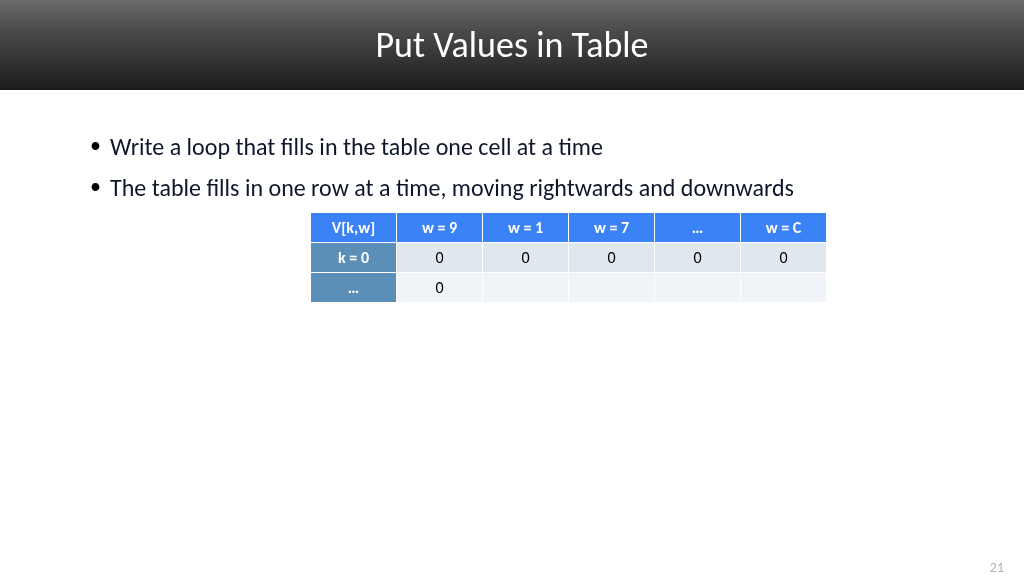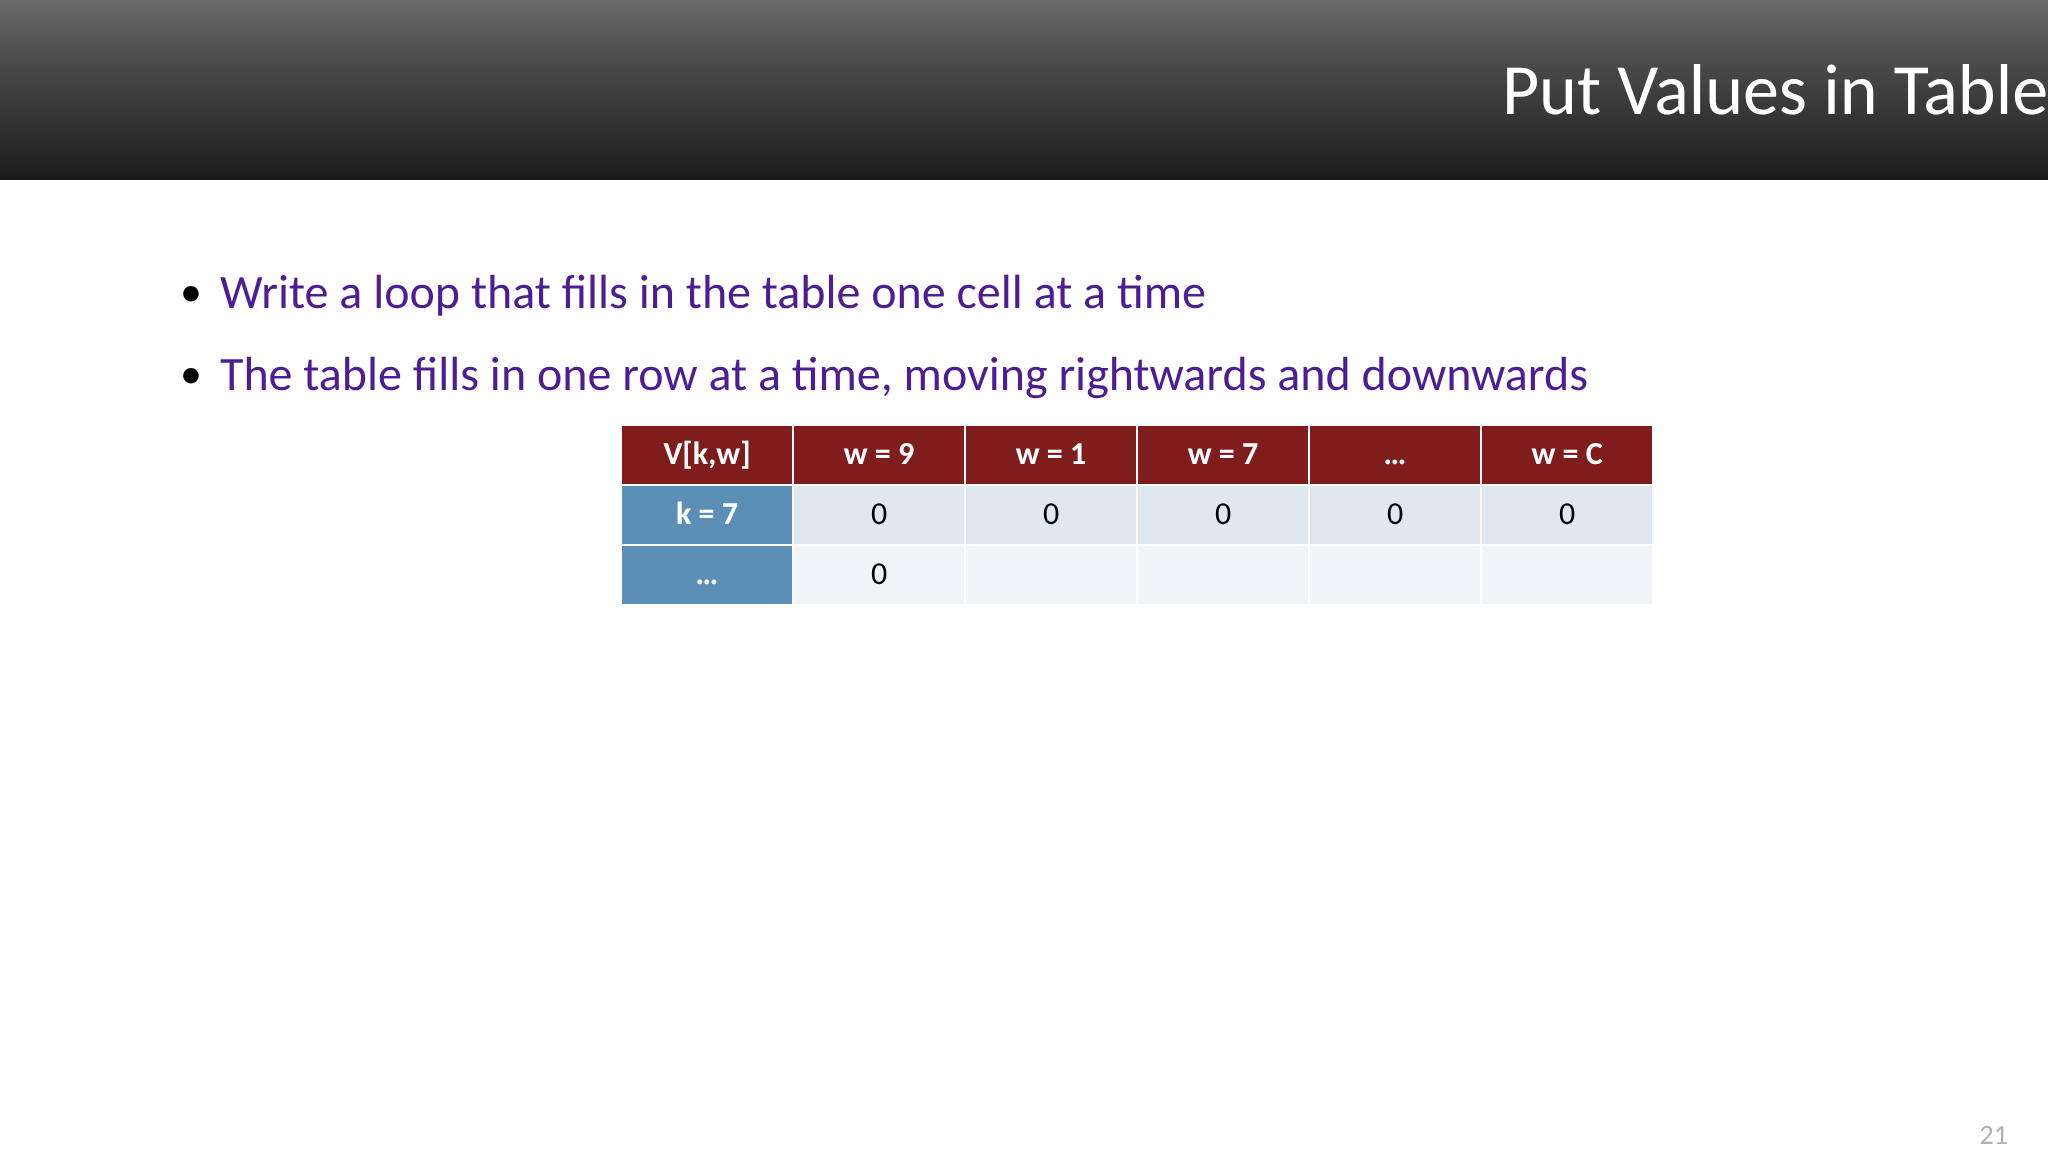--- a/index.html
+++ b/index.html
@@ -10,39 +10,39 @@
       background: #ffffff;
       position: relative;
       overflow: hidden;
     }
     .header {
       width: 100%;
       height: 90px;
       background: linear-gradient(to bottom, #6a6a6a 0%, #4a4a4a 35%, #2a2a2a 80%, #1a1a1a 100%);
       display: flex;
       align-items: center;
-      justify-content: flex-end;
+      justify-content: center;
     }
     .title {
       color: #ffffff;
       font-size: 36px;
       font-weight: 400;
       font-family: Calibri, Arial, sans-serif;
     }
     .content {
       padding: 40px 60px 0 60px;
     }
     .bullets {
       list-style: none;
       padding-left: 30px;
     }
     .bullets li {
       position: relative;
       font-size: 24px;
-      color: #4c1d95;
+      color: #0f172a;
       line-height: 1.45;
       margin-bottom: 6px;
       padding-left: 20px;
     }
     .bullets li::before {
       content: "•";
       position: absolute;
       left: 0;
       top: 0;
       font-size: 22px;
@@ -57,21 +57,21 @@
       font-family: Calibri, Arial, sans-serif;
     }
     th, td {
       width: 86px;
       height: 30px;
       text-align: center;
       font-size: 16px;
       border: 1px solid #ffffff;
     }
     thead th {
-      background: #7f1d1d;
+      background: #3b82f6;
       color: #ffffff;
       font-weight: bold;
     }
     tbody th {
       background: #5b8fb8;
       color: #ffffff;
       font-weight: bold;
     }
     tbody tr.light td { background: #dfe8ef; color: #000000; }
     tbody tr.white td { background: #f0f4f8; color: #000000; }
@@ -103,21 +103,21 @@
           <th>V[k,w]</th>
           <th>w = 9</th>
           <th>w = 1</th>
           <th>w = 7</th>
           <th>…</th>
           <th>w = C</th>
         </tr>
       </thead>
       <tbody>
         <tr class="light">
-          <th>k = 7</th>
+          <th>k = 0</th>
           <td>0</td>
           <td>0</td>
           <td>0</td>
           <td>0</td>
           <td>0</td>
         </tr>
         <tr class="white">
           <th>…</th>
           <td>0</td>
           <td></td>

